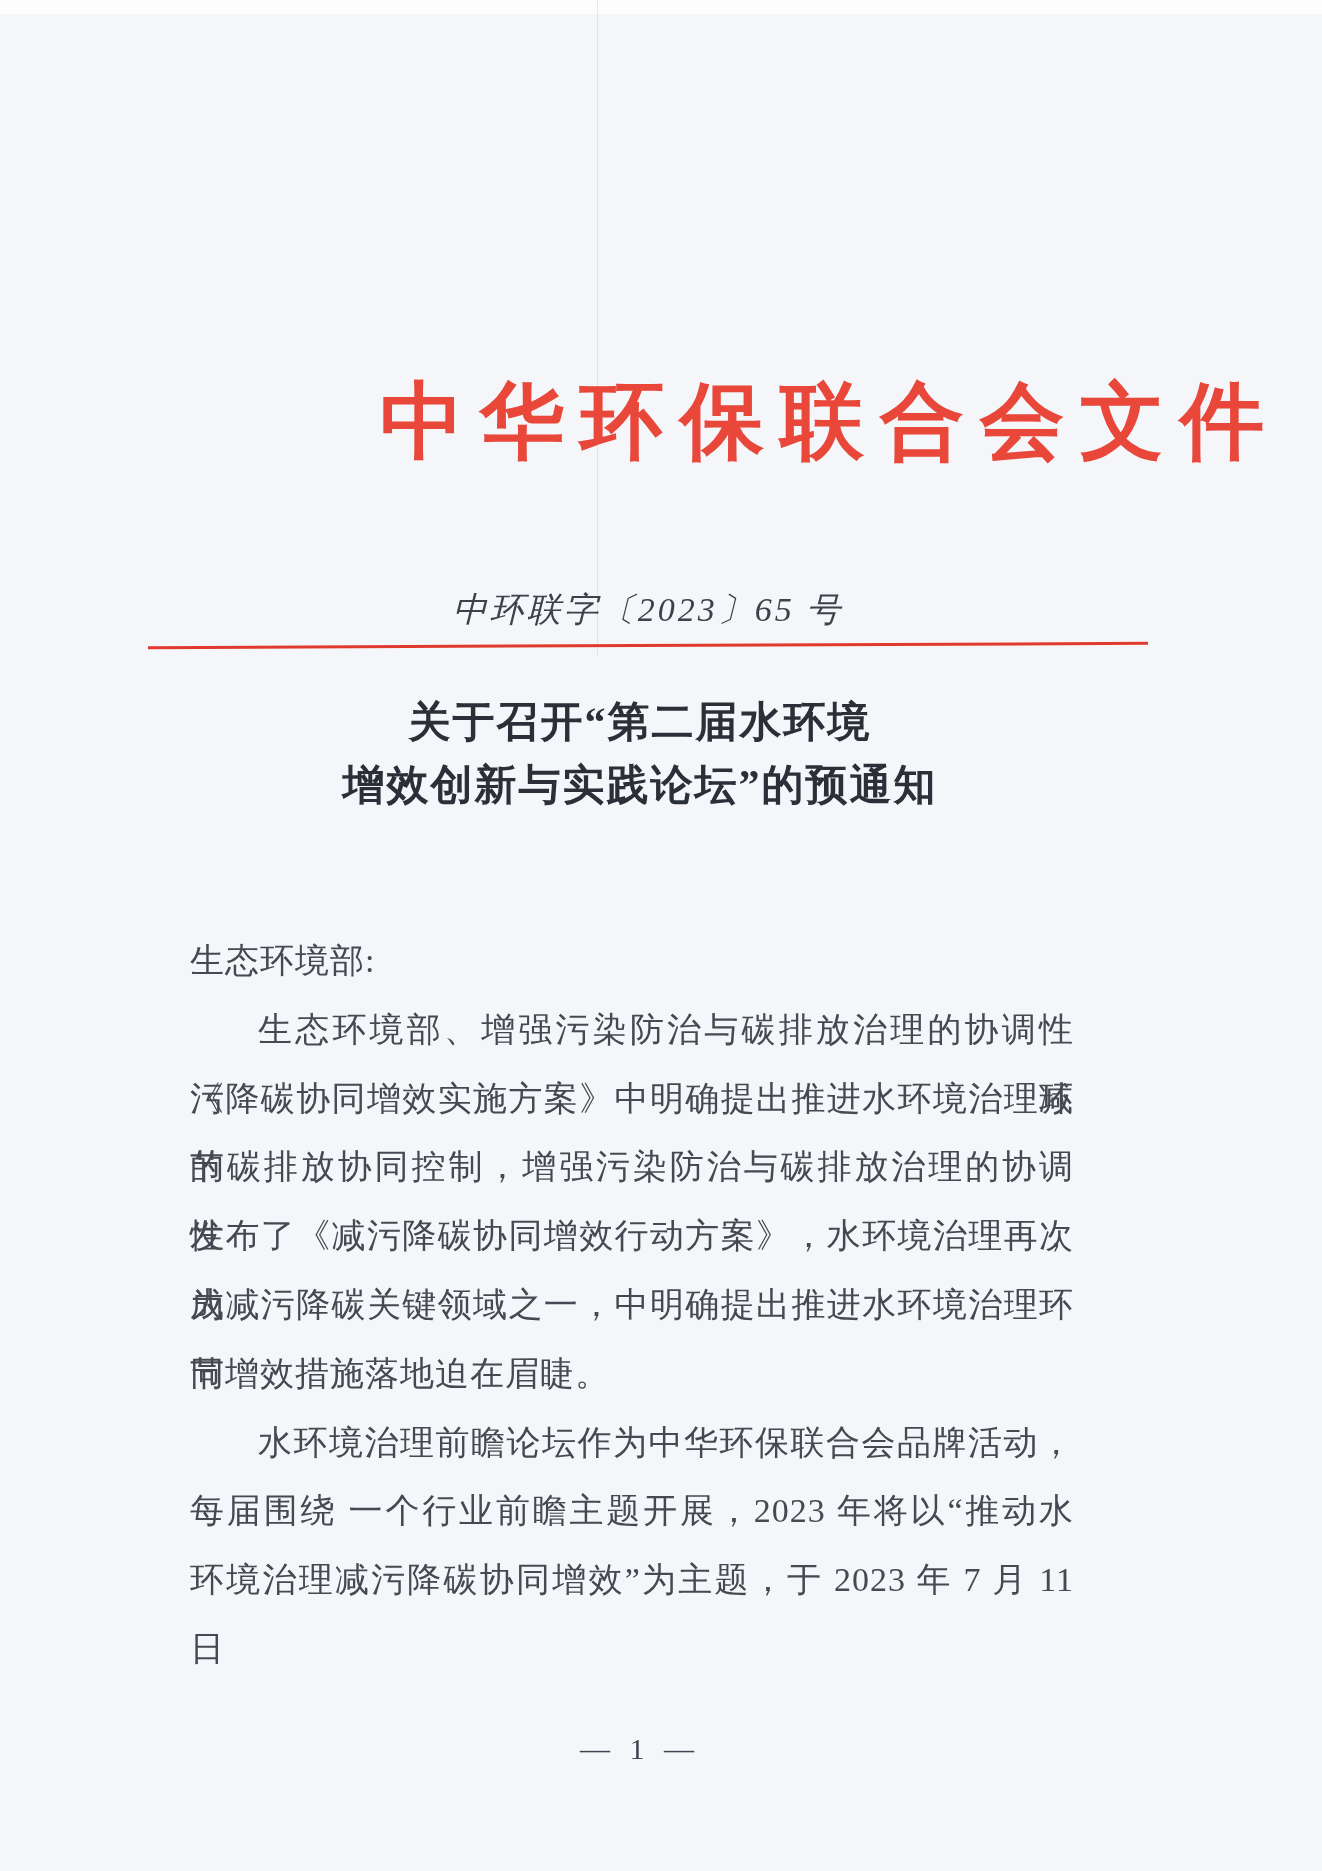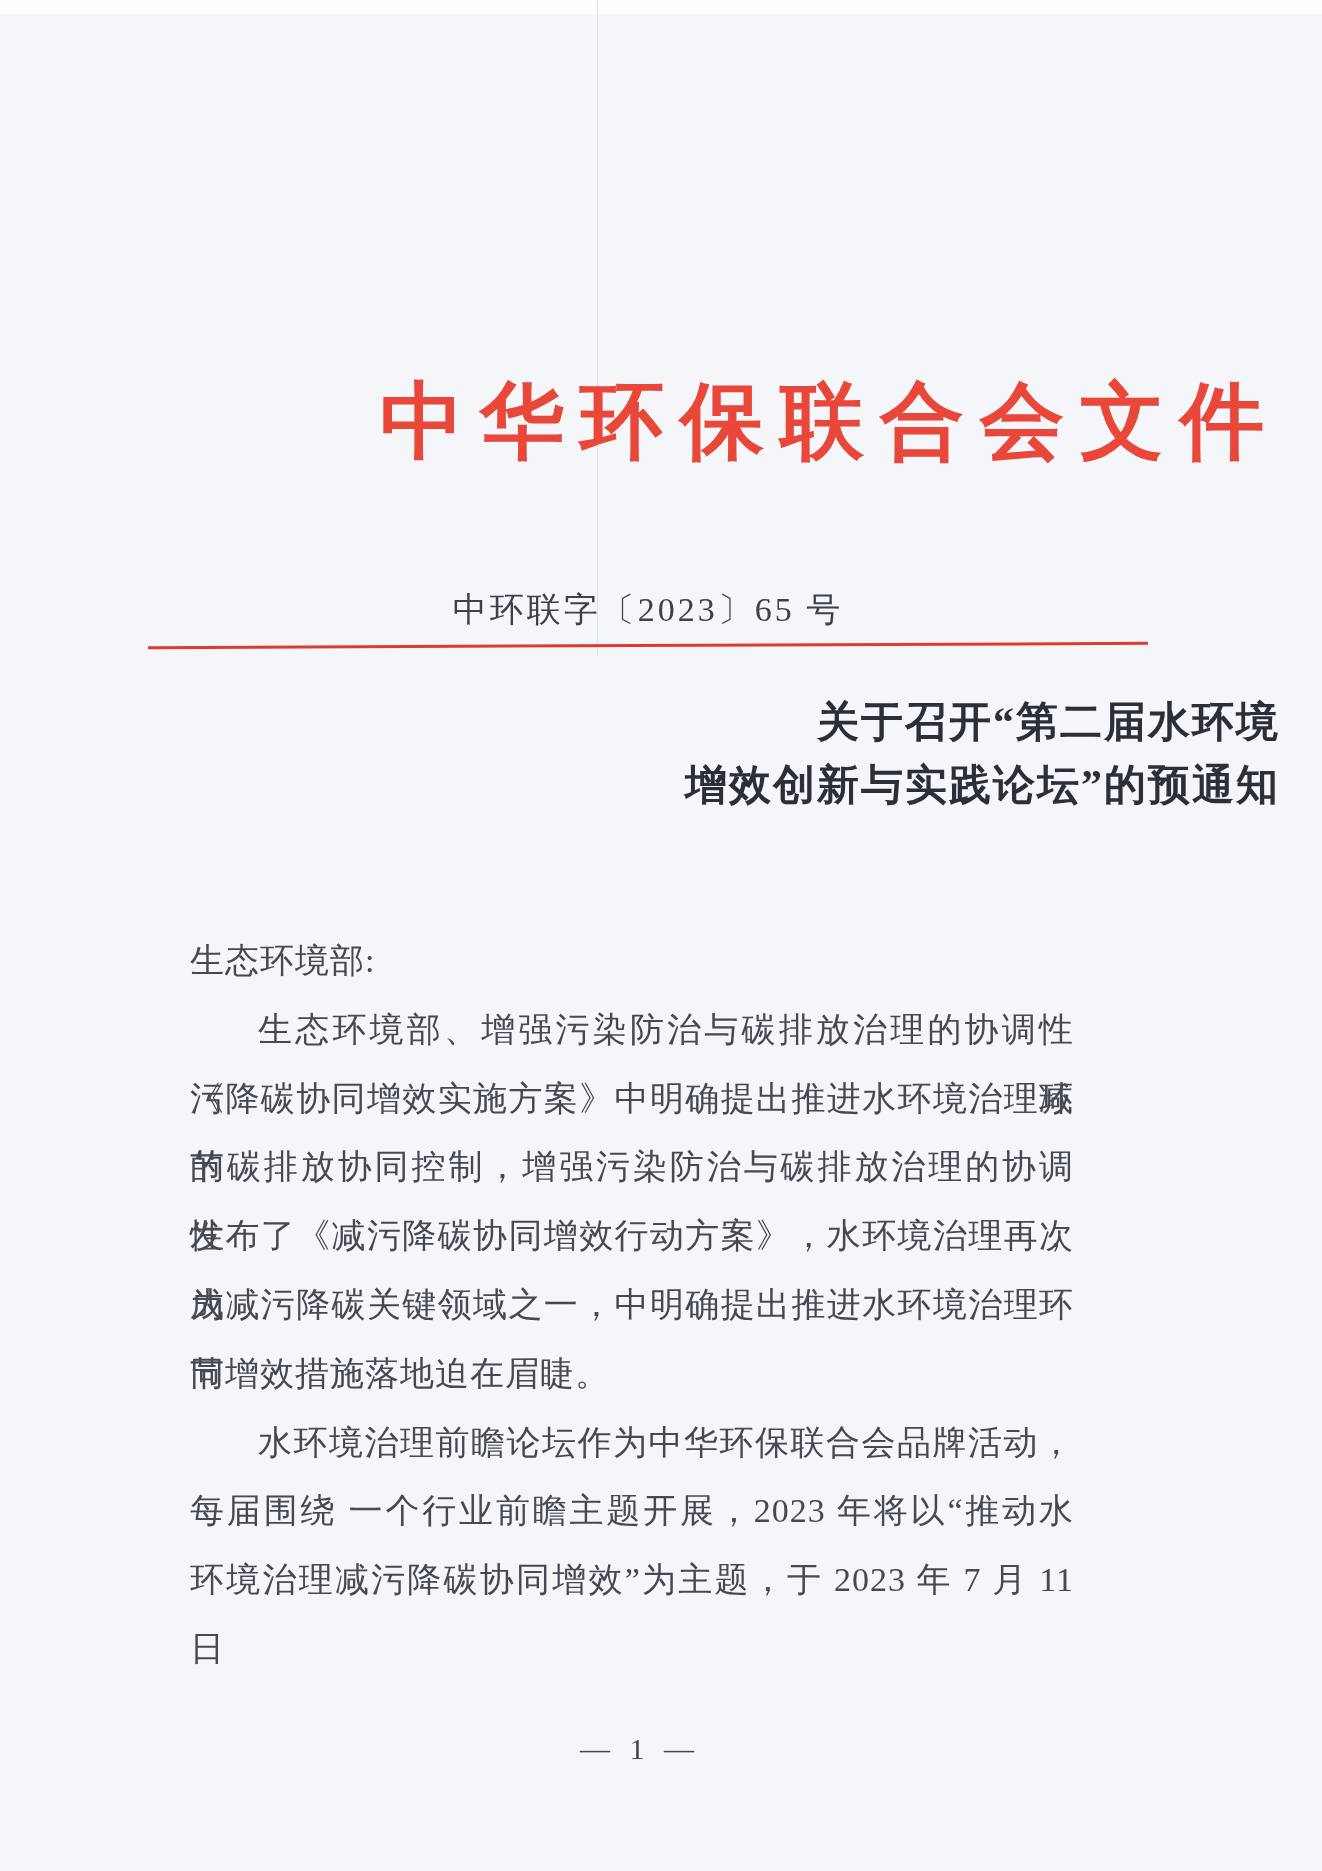--- a/index.html
+++ b/index.html
@@ -47,38 +47,39 @@
     position: absolute;
     top: 590px;
     left: 0;
     width: 1296px;
     text-align: center;
     font-size: 34px;
     color: #3c414a;
     letter-spacing: 3px;
     line-height: 40px;
     white-space: nowrap;
+    font-style: italic;
   }
   
   .red-rule {
     position: absolute;
     top: 644px;
     left: 148px;
     width: 1000px;
     height: 3px;
     background: #e03a2e;
     transform: rotate(-0.25deg);
   }
   
   .doc-title {
     position: absolute;
     top: 691px;
     left: 0;
     width: 1280px;
-    text-align: right;
+    text-align: center;
     font-size: 42px;
     font-weight: bold;
     color: #2b3038;
     line-height: 63px;
     letter-spacing: 2px;
   }
   
   .doc-body {
     position: absolute;
     top: 927px;

